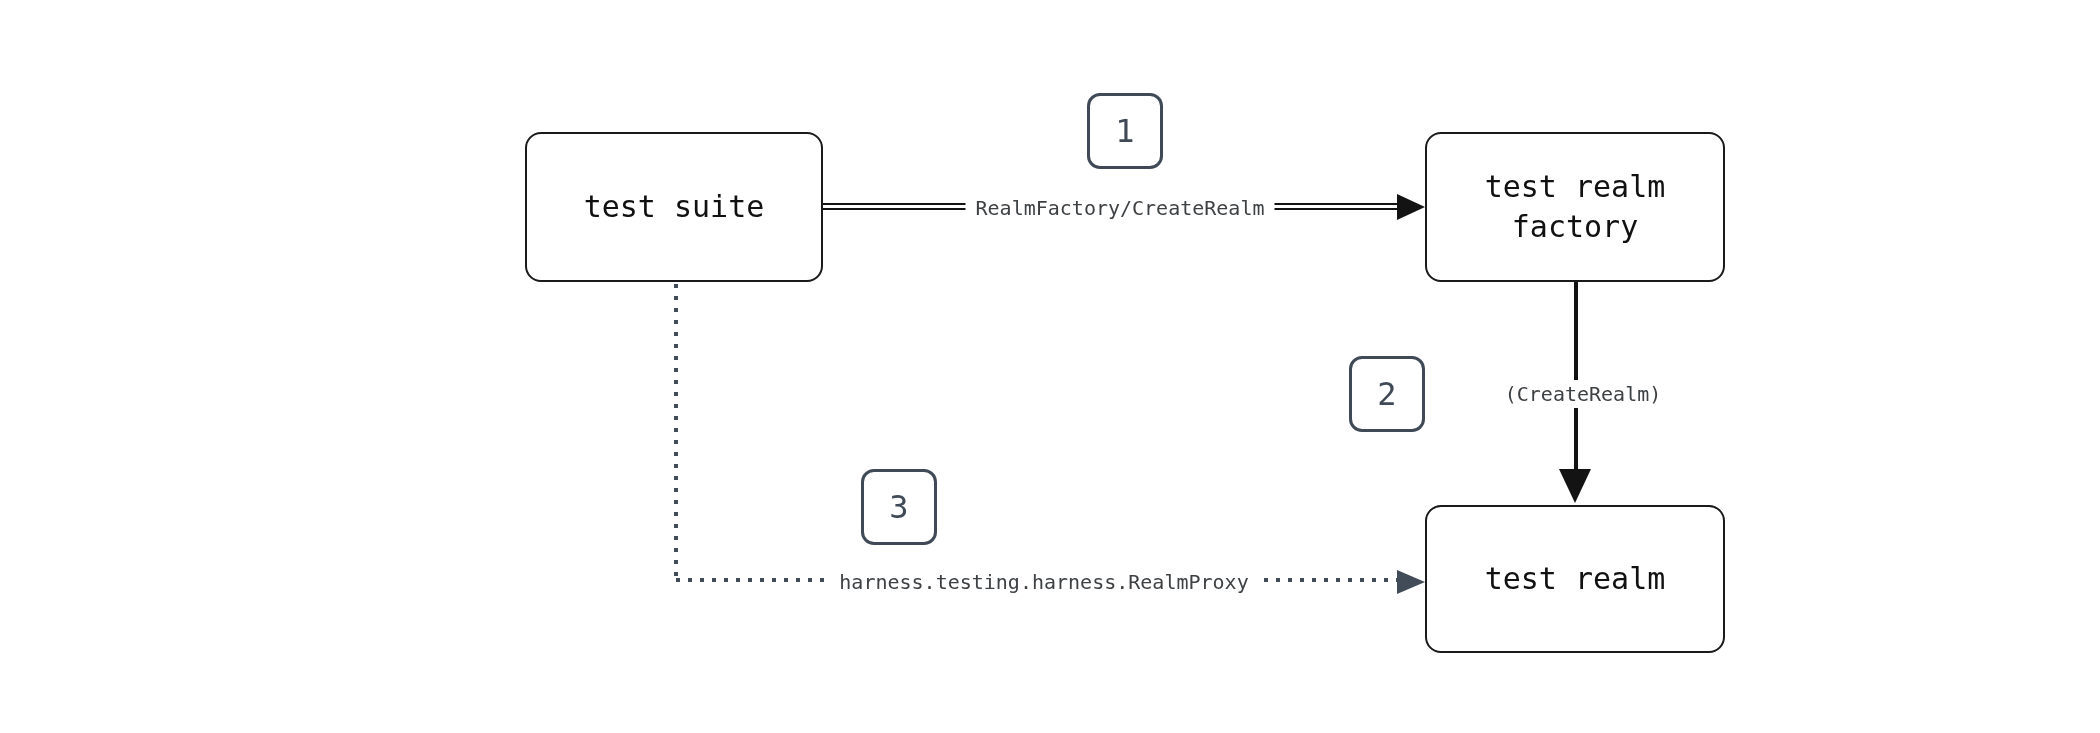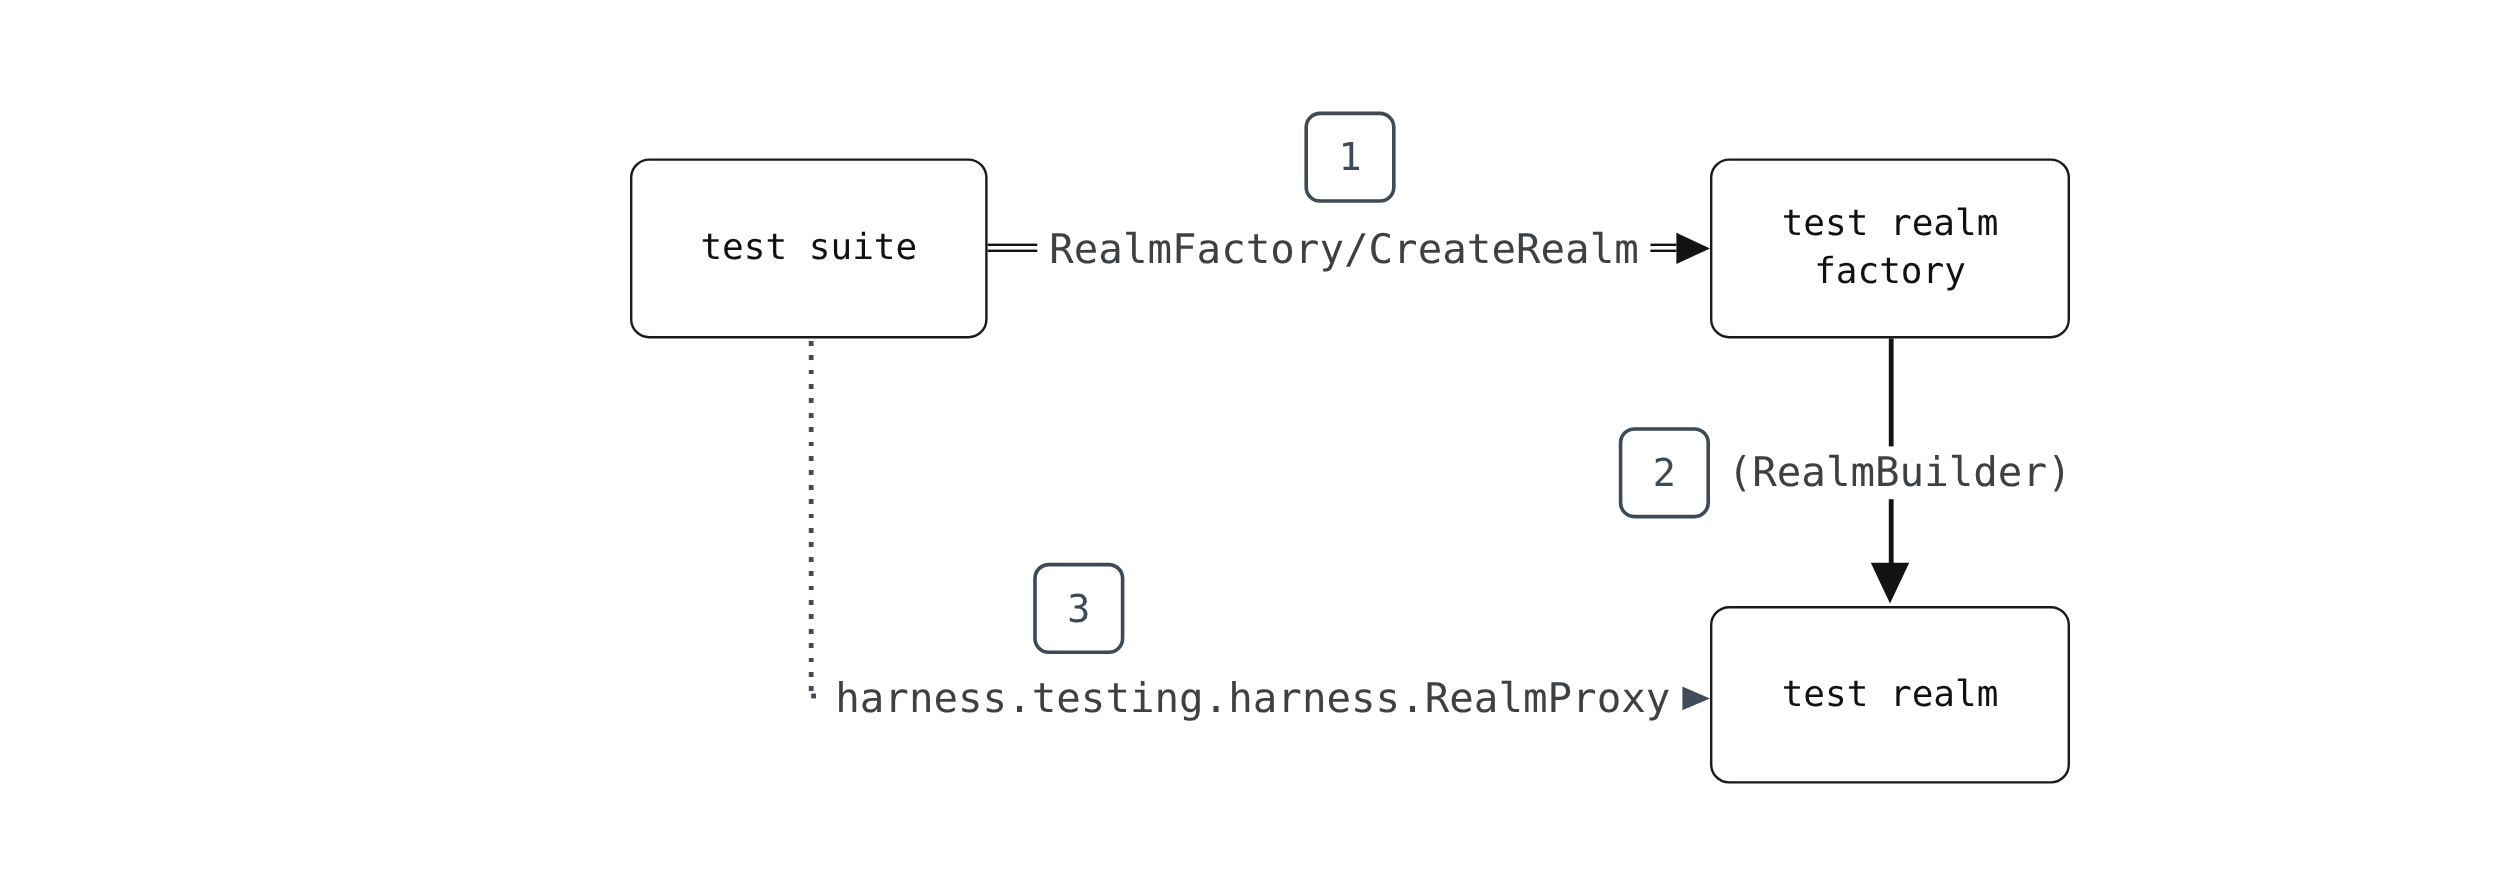--- a/index.html
+++ b/index.html
@@ -83,21 +83,21 @@
     border-top: 12px solid transparent;
     border-bottom: 12px solid transparent;
   }
 
   
   .edge-label {
     position: absolute;
     transform: translate(-50%, -50%);
     background: #ffffff;
     padding: 2px 10px;
-    font-size: 34px;
+    font-size: 20px;
     color: #3e4144;
     white-space: nowrap;
     z-index: 20;
   }
   #edge-label-1 { left: 1120px; top: 208px; }
   #edge-label-2 { left: 1583px; top: 394px; }
   #edge-label-3 { left: 1044px; top: 582px; }
 
   
   .step-badge {
@@ -127,21 +127,21 @@
   <div class="edge-piece" id="edge1-arrowhead"></div>
 
   <div class="edge-piece" id="edge2-line"></div>
   <div class="edge-piece" id="edge2-arrowhead"></div>
 
   <div class="edge-piece" id="edge3-vertical"></div>
   <div class="edge-piece" id="edge3-horizontal"></div>
   <div class="edge-piece" id="edge3-arrowhead"></div>
 
   <div class="edge-label" id="edge-label-1">RealmFactory/CreateRealm</div>
-  <div class="edge-label" id="edge-label-2">(RealmBuilder)</div>
+  <div class="edge-label" id="edge-label-2">(CreateRealm)</div>
   <div class="edge-label" id="edge-label-3">harness.testing.harness.RealmProxy</div>
 
   <div class="step-badge" id="step-badge-1">
     <span>1</span>
   </div>
   <div class="step-badge" id="step-badge-2">
     <span>2</span>
   </div>
   <div class="step-badge" id="step-badge-3">
     <span>3</span>

